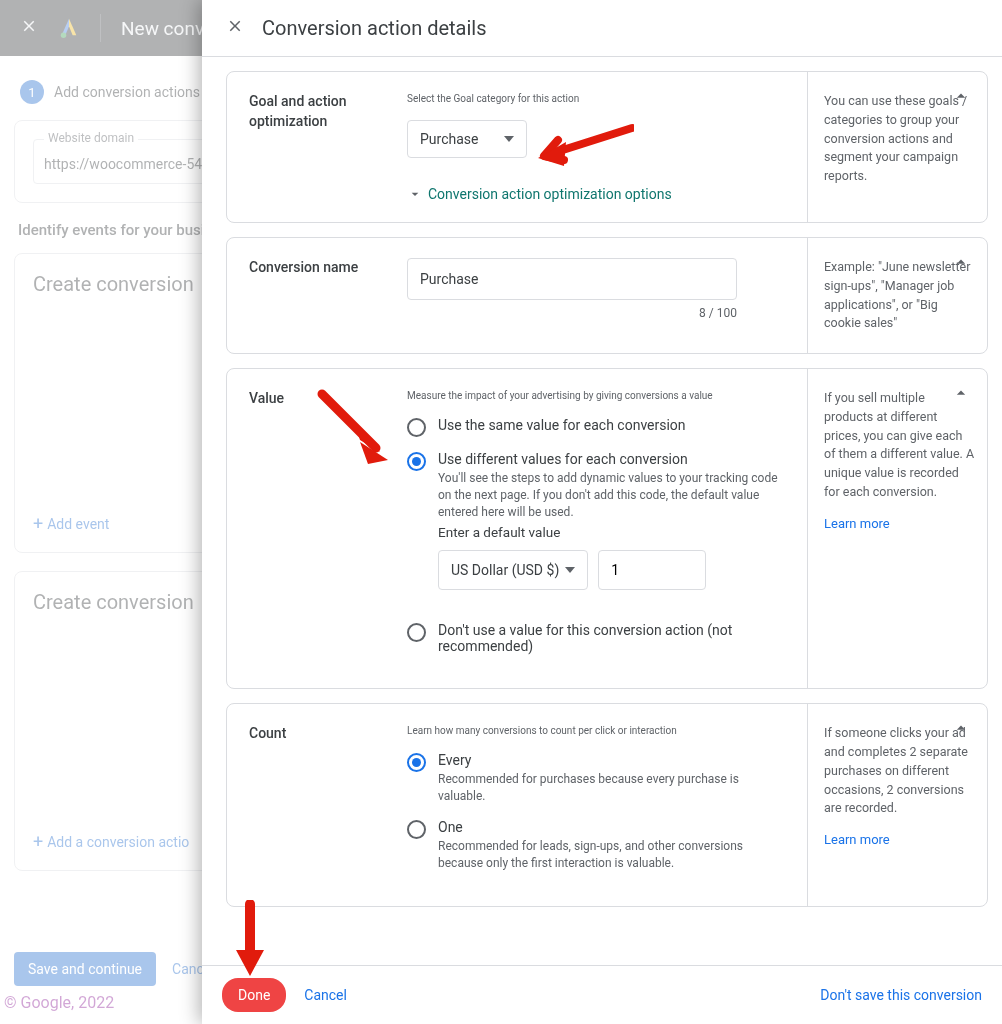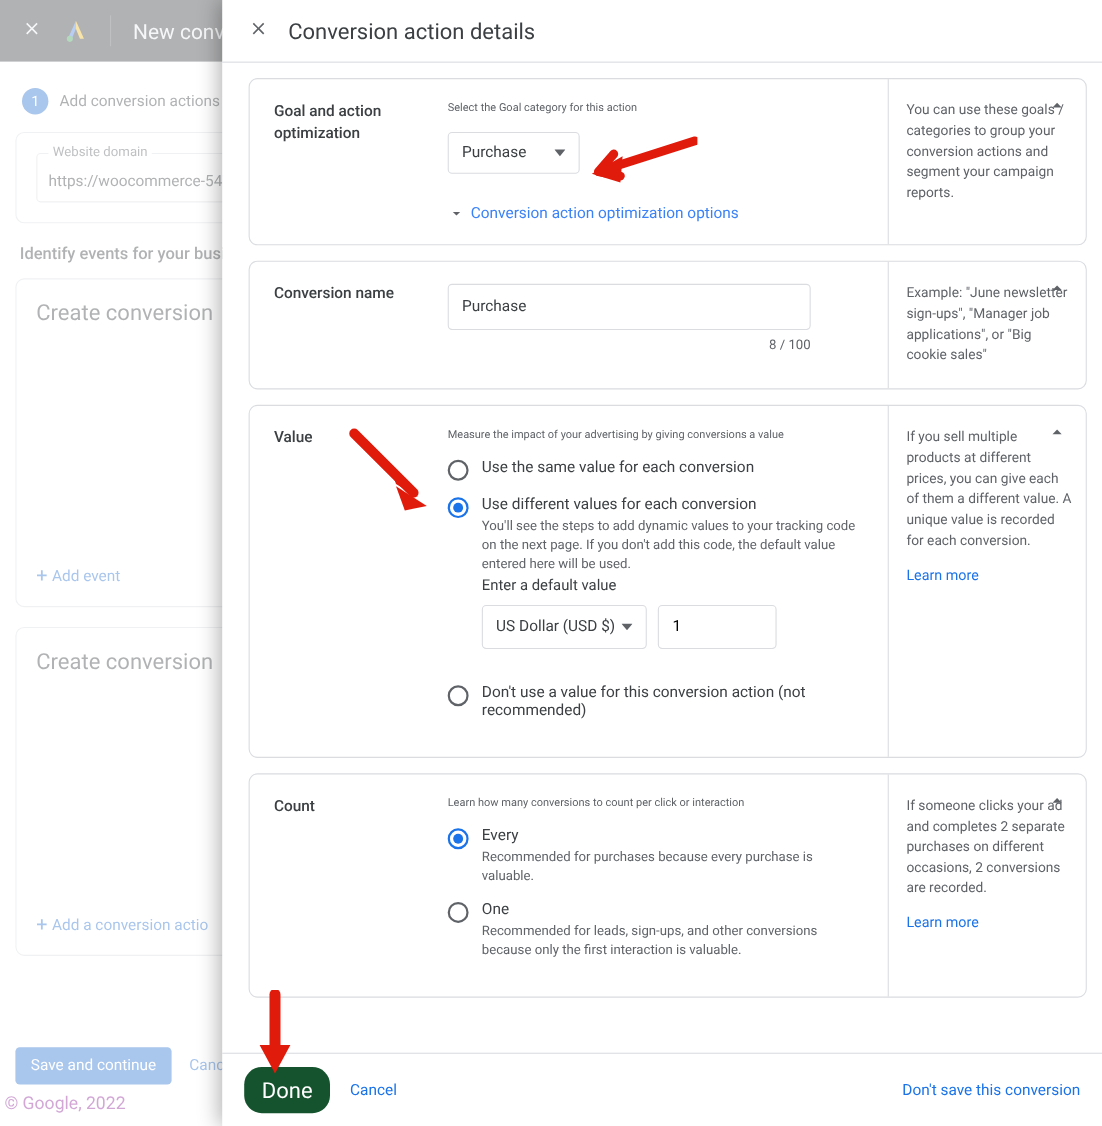--- a/index.html
+++ b/index.html
@@ -51,39 +51,39 @@
     .sec-main { flex:1; padding: 20px 22px; display:flex; gap:30px; }
     .sec-label { width:128px; font-size:14px; font-weight:500; color:#3c4043; line-height:1.4;}
     .sec-body { flex:1; }
     .sec-side { width: 180px; border-left:1px solid #dadce0; padding: 20px 12px 20px 16px; font-size:12.5px; color:#5f6368; line-height:1.5; position:relative;}
     .collapse-chev { position:absolute; top: 14px; right: 16px; }
     .collapse-chev svg { width:20px; height:20px; fill:#5f6368; }
 
     .helper-txt { font-size:10px; color:#5f6368; margin-bottom:14px; line-height:1.4;}
     .select { border:1px solid #dadce0; border-radius:4px; padding:10px 12px; display:inline-flex; align-items:center; gap:26px; font-size:14px; color:#3c4043; cursor:pointer; background:#fff;}
     .select svg { width:10px; height:10px; fill:#5f6368;}
-    .expand-link { display:flex; align-items:center; gap:5px; color:#3b82f6; font-size:14px; margin-top:28px; cursor:pointer;}
+    .expand-link { display:flex; align-items:center; gap:5px; color:#0f766e; font-size:14px; margin-top:28px; cursor:pointer;}
     .expand-link svg{ width:16px; height:16px; fill:#5f6368;}
 
     .text-input { border:1px solid #dadce0; border-radius:4px; padding:12px 12px; width:330px; font-size:14px; color:#3c4043; }
     .char-count { font-size:12px; color:#5f6368; text-align:right; width:330px; margin-top:6px;}
 
     .radio-row { display:flex; align-items:flex-start; gap:12px; margin: 6px 0 14px 0;}
     .radio { width:19px; height:19px; border:2px solid #5f6368; border-radius:50%; flex-shrink:0; margin-top:1px; cursor:pointer; position: relative;}
     .radio.checked { border-color:#1a73e8; }
     .radio.checked::after { content:""; position:absolute; inset:3px; background:#1a73e8; border-radius:50%;}
     .radio-label { font-size:14px; color:#3c4043;}
     .radio-sub { font-size:12px; color:#5f6368; line-height:1.4; margin-top:3px;}
     .sub-field-lbl { font-size:13.5px; color:#3c4043; margin:4px 0 10px 0;}
     .inline-inputs { display:flex; gap:10px; margin-bottom:18px;}
     .short-input { border:1px solid #dadce0; border-radius:4px; padding:11px 12px; font-size:14px; width:108px;}
     .learn-link { display:block; color:#1a73e8; font-size:13px; margin-top:12px; cursor:pointer;}
 
     .panel-footer { border-top:1px solid #dadce0; padding: 12px 20px; display:flex; align-items:center; }
-    .btn-primary { background:#14532d; color:#fff; border:none; padding:9px 16px; border-radius:16px; font-size:20px; cursor:pointer;}
+    .btn-primary { background:#ef4444; color:#fff; border:none; padding:9px 16px; border-radius:16px; font-size:14px; cursor:pointer;}
     .btn-text { color:#1a73e8; font-size:14px; background:none; border:none; margin-left:18px; cursor:pointer;}
     .footer-spacer { flex:1;}
     .no-save { color:#1a73e8; font-size:14px; white-space:nowrap; cursor:pointer;}
 
     
     .arrow { position:absolute; pointer-events:none; }
     .arrow svg { display:block; }
 </style>
 </head>
 <body>

